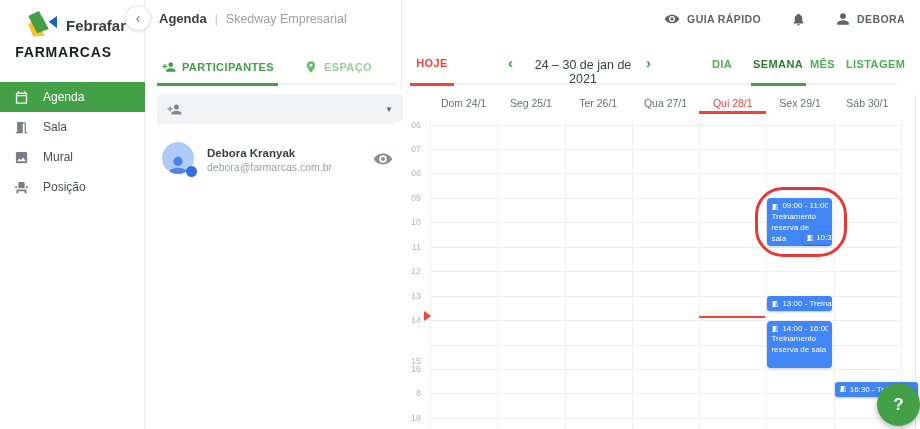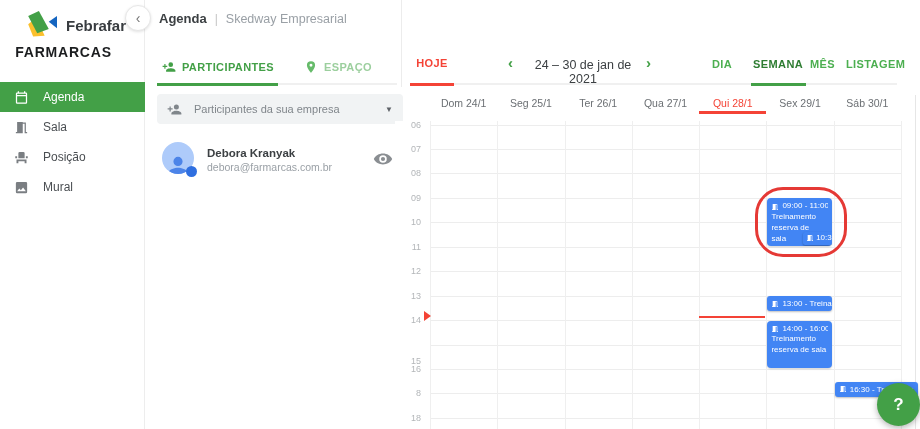--- a/index.html
+++ b/index.html
@@ -119,41 +119,66 @@
           <span>Agenda</span>
         </div>
         <div class="nav-item">
           <span class="ic" style="width: 15px; height: 15px;"><svg viewBox="0 0 24 24">
               <path d="M14 6v15H3v-2h2V3h9v1h5v15h2v2h-4V6h-3zm-4 5h2v2h-2z"></path>
             </svg></span>
           <span>Sala</span>
         </div>
         <div class="nav-item">
           <span class="ic" style="width: 15px; height: 15px;"><svg viewBox="0 0 24 24">
-              <path d="M4 18v3h3v-3h10v3h3v-6H4zm15-8h3v3h-3zM2 10h3v3H2zm15 3H7V5a2 2 0 0 1 2-2h6a2 2 0 0 1 2 2z"></path>
-            </svg></span>
-          <span>Posição</span>
+              <path d="M21 19V5a2 2 0 0 0-2-2H5a2 2 0 0 0-2 2v14a2 2 0 0 0 2 2h14a2 2 0 0 0 2-2zM8.5 13.5l2.5 3 3.5-4.5 4.5 6H5z"></path>
+            </svg></span>
+          <span>Mural</span>
         </div>
         <div class="nav-item">
           <span class="ic" style="width: 15px; height: 15px;"><svg viewBox="0 0 24 24">
-              <path d="M21 19V5a2 2 0 0 0-2-2H5a2 2 0 0 0-2 2v14a2 2 0 0 0 2 2h14a2 2 0 0 0 2-2zM8.5 13.5l2.5 3 3.5-4.5 4.5 6H5z"></path>
-            </svg></span>
-          <span>Mural</span>
+              <path d="M4 18v3h3v-3h10v3h3v-6H4zm15-8h3v3h-3zM2 10h3v3H2zm15 3H7V5a2 2 0 0 1 2-2h6a2 2 0 0 1 2 2z"></path>
+            </svg></span>
+          <span>Posição</span>
         </div>
       </div>
   </div>
 
   <div id="topbar">
     <div id="back-btn">
       <span>‹</span>
     </div>
     <div id="crumbs" class="flex">
       <span class="t1">Agenda</span>
       <span class="sep">|</span>
       <span class="t2">Skedway Empresarial</span>
+    </div>
+    <div id="top-right" class="flex">
+      <div class="top-act flex">
+        <span class="ic" style="width:16px;height:16px;">
+          <svg viewBox="0 0 24 24">
+              <path d="M12 5.5C7.1 5.5 2.9 8.1 1 12c1.9 3.9 6.1 6.5 11 6.5S21.1 15.9 23 12c-1.9-3.9-6.1-6.5-11-6.5zm0 11a4.5 4.5 0 1 1 0-9 4.5 4.5 0 0 1 0 9zm0-7a2.5 2.5 0 1 0 0 5 2.5 2.5 0 0 0 0-5z"></path>
+            </svg>
+        </span>
+        <span>GUIA RÁPIDO</span>
+      </div>
+      <div class="top-act flex">
+        <span class="ic" style="width:15px;height:16px;">
+          <svg viewBox="0 0 24 24">
+              <path d="M12 22a2 2 0 0 0 2-2h-4a2 2 0 0 0 2 2zm6-6v-5a6 6 0 0 0-4.5-5.8V4.5a1.5 1.5 0 0 0-3 0v.7A6 6 0 0 0 6 11v5l-2 2v1h16v-1z"></path>
+            </svg>
+        </span>
+      </div>
+      <div class="top-act flex">
+        <span class="ic" style="width:14px;height:14px;">
+          <svg viewBox="0 0 24 24">
+              <path d="M12 12a5 5 0 1 0-5-5 5 5 0 0 0 5 5zm0 2c-3.33 0-10 1.67-10 5v3h20v-3c0-3.33-6.67-5-10-5z"></path>
+            </svg>
+        </span>
+        <span>DEBORA</span>
+      </div>
     </div>
   </div>
 
   <div id="panel-tabs">
       <div class="ptab" style="left: 157px; width: 122px; height: 24px; position: absolute; top: 55px; color: rgb(67, 160, 71);">
         <span class="ic" style="width: 14px; height: 14px; color: rgb(67, 160, 71);"><svg viewBox="0 0 24 24">
             <path d="M15 12a4 4 0 1 0-4-4 4 4 0 0 0 4 4zM6 10V7H4v3H1v2h3v3h2v-3h3v-2H6zm9 4c-2.67 0-8 1.34-8 4v2h16v-2c0-2.66-5.33-4-8-4z"></path>
           </svg></span>
         <span>PARTICIPANTES</span>
       </div>
@@ -166,21 +191,20 @@
     </div>
   <div class="track" style="left:157px;width:240px;"></div>
   <div class="seg" style="left:157px;width:121px;background:#43a047;"></div>
 
   <div id="dropdown">
     <span class="ic">
       <svg viewBox="0 0 24 24">
           <path d="M15 12a4 4 0 1 0-4-4 4 4 0 0 0 4 4zM6 10V7H4v3H1v2h3v3h2v-3h3v-2H6zm9 4c-2.67 0-8 1.34-8 4v2h16v-2c0-2.66-5.33-4-8-4z"></path>
         </svg>
     </span>
-    <span class="ph">Participantes da sua empresa</span>
     <span class="caret">▼</span>
   </div>
   <div id="participant-list">
       <div class="person-row">
         <div class="avatar">
           <span class="ic" style="width: 22px; height: 22px; color: rgb(76, 132, 232);"><svg viewBox="0 0 24 24">
               <path d="M12 12a5 5 0 1 0-5-5 5 5 0 0 0 5 5zm0 2c-3.33 0-10 1.67-10 5v3h20v-3c0-3.33-6.67-5-10-5z"></path>
             </svg></span>
         </div>
         <div class="status-dot"></div>

